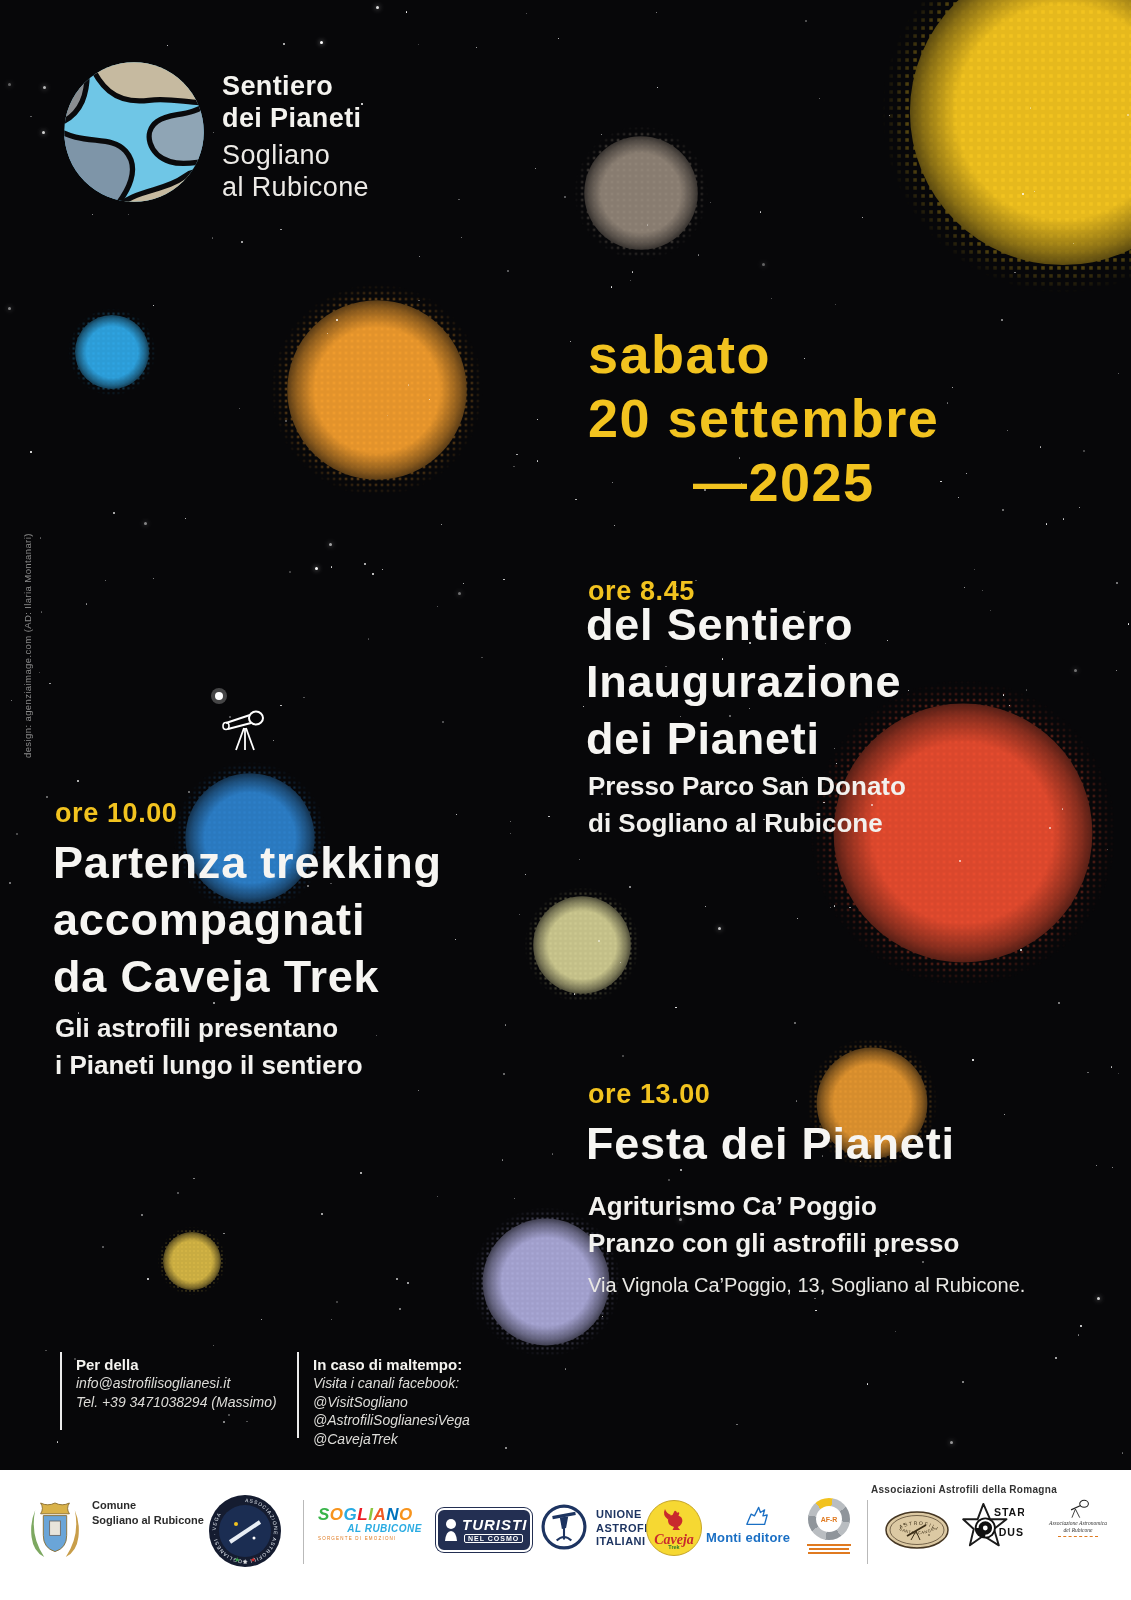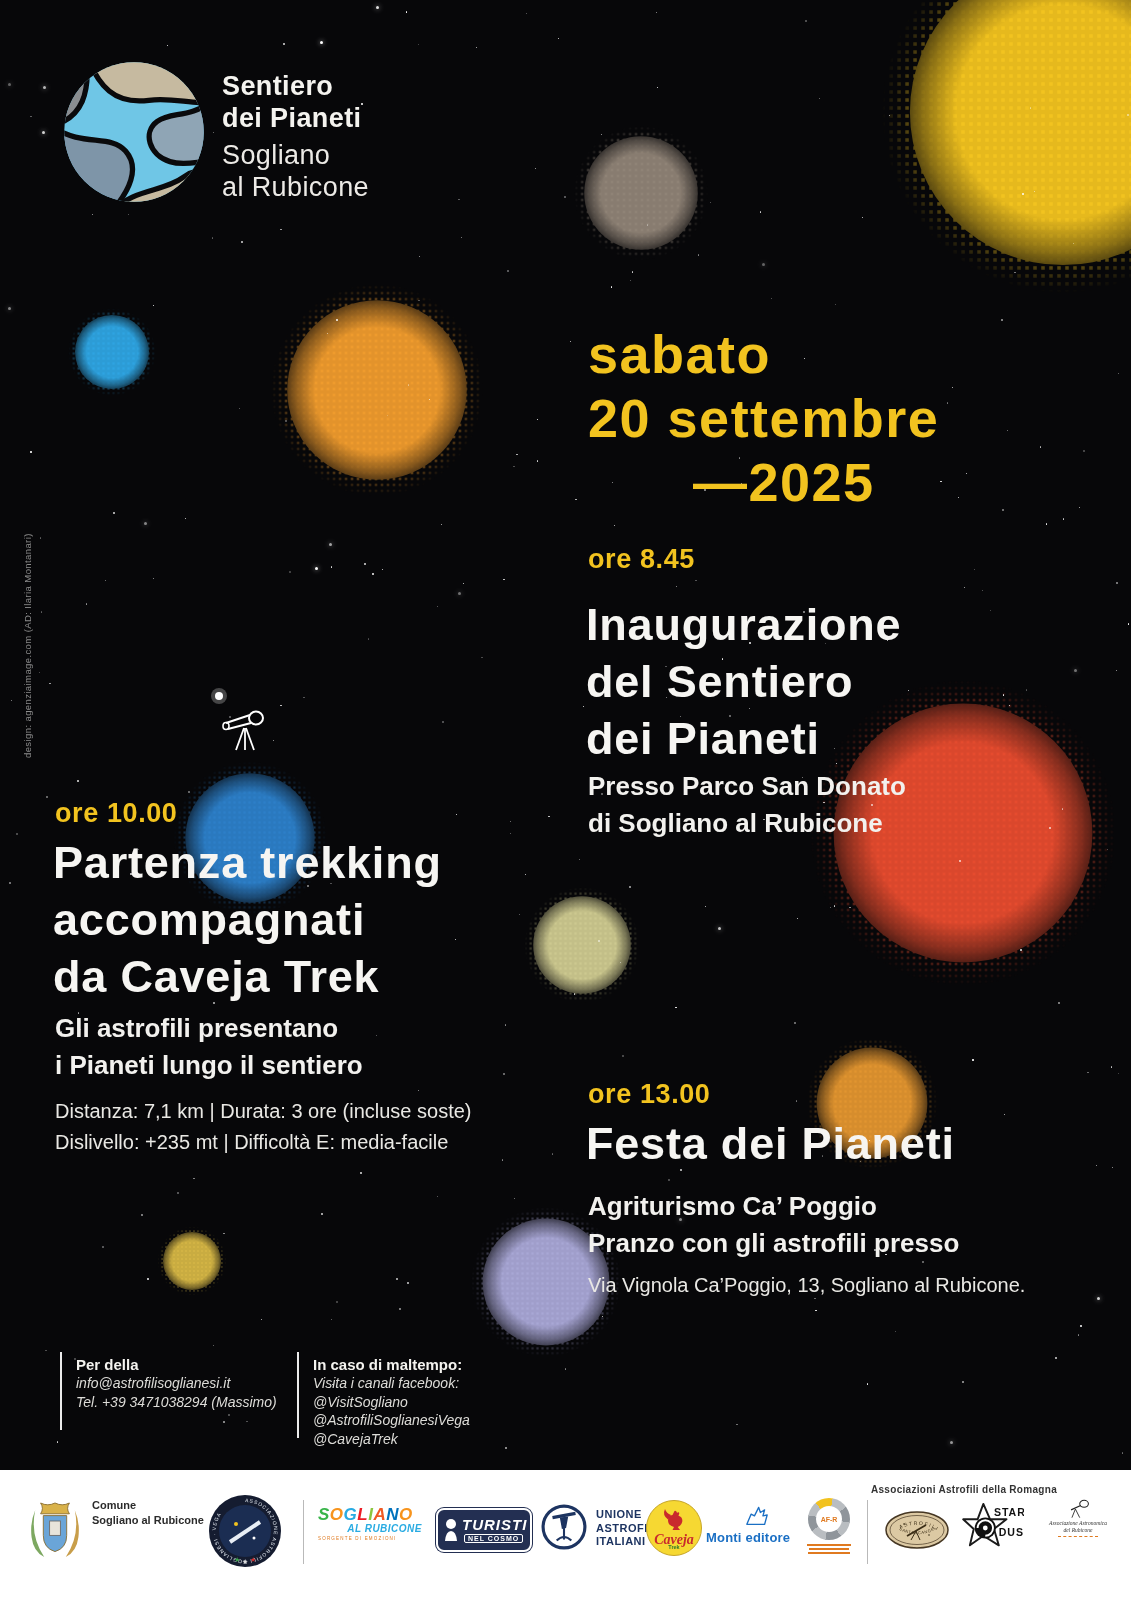--- a/index.html
+++ b/index.html
@@ -595,44 +595,40 @@
   </div>
 
   <div class="credit">design: agenziaimage.com (AD: Ilaria Montanari)</div>
 
   <div class="txt" style="left:588px;top:322px;">
     <div class="date-line">sabato</div>
     <div class="date-line">20 settembre</div>
     <div class="date-line" style="padding-left:105px;">—2025</div>
   </div>
 
-  <div class="txt time" style="left:588px;top:544px;">ore 8.45</div>
+  <div class="txt time" style="left:588px;top:576px;">ore 8.45</div>
   <div class="txt" style="left:586px;top:596px;">
+    <div class="h1">del Sentiero</div>
     <div class="h1">Inaugurazione</div>
-    <div class="h1">del Sentiero</div>
     <div class="h1">dei Pianeti</div>
   </div>
   <div class="txt" style="left:588px;top:768px;">
     <div class="sub">Presso Parco San Donato</div>
     <div class="sub">di Sogliano al Rubicone</div>
   </div>
 
   <div class="txt time" style="left:55px;top:798px;">ore 10.00</div>
   <div class="txt" style="left:55px;top:1010px;">
     <div class="sub">Gli astrofili presentano</div>
     <div class="sub">i Pianeti lungo il sentiero</div>
   </div>
   <div class="txt" style="left:53px;top:834px;">
     <div class="h1">Partenza trekking</div>
     <div class="h1">accompagnati</div>
     <div class="h1">da Caveja Trek</div>
-  </div>
-  <div class="txt" style="left:55px;top:1096px;">
-    <div class="small">Distanza: 7,1 km | Durata: 3 ore (incluse soste)</div>
-    <div class="small">Dislivello: +235 mt | Difficoltà E: media-facile</div>
   </div>
 
   <div class="txt time" style="left:588px;top:1079px;">ore 13.00</div>
   <div class="txt h1" style="left:586px;top:1115px;">Festa dei Pianeti</div>
   <div class="txt" style="left:588px;top:1188px;">
     <div class="sub">Agriturismo Ca’ Poggio</div>
     <div class="sub">Pranzo con gli astrofili presso</div>
   </div>
   <div class="txt small" style="left:588px;top:1270px;">Via Vignola Ca’Poggio, 13, Sogliano al Rubicone.</div>
 

